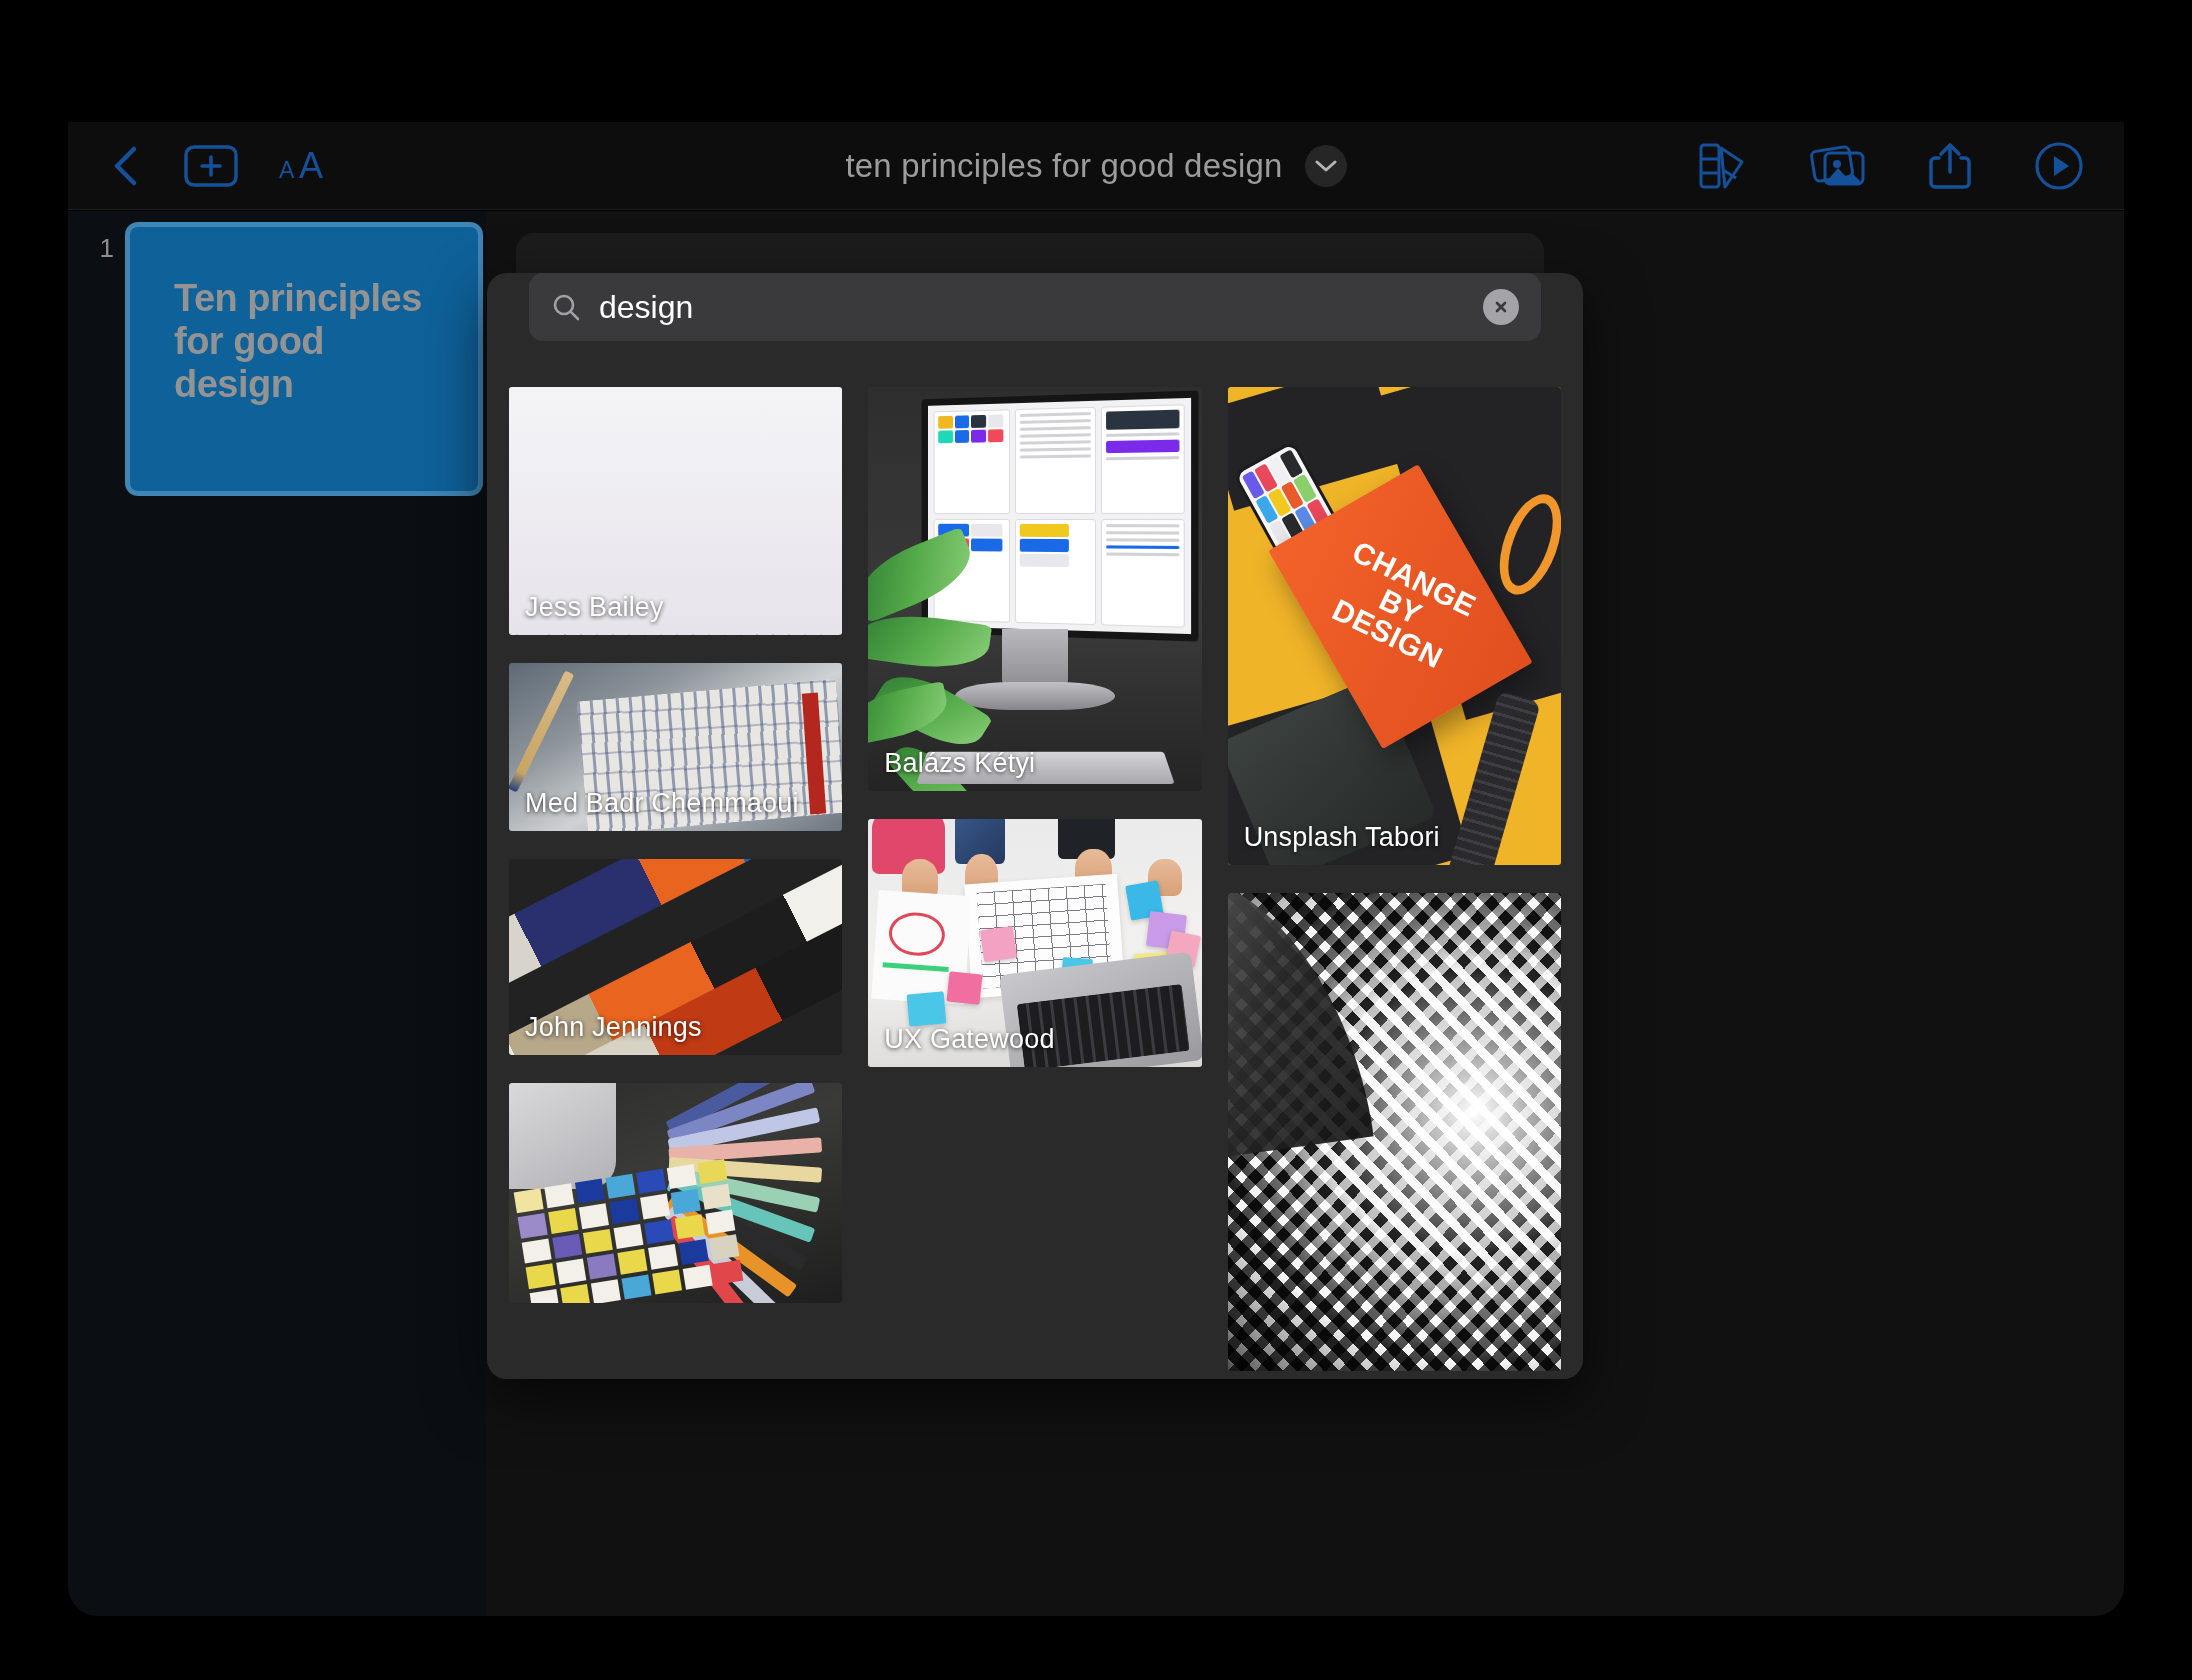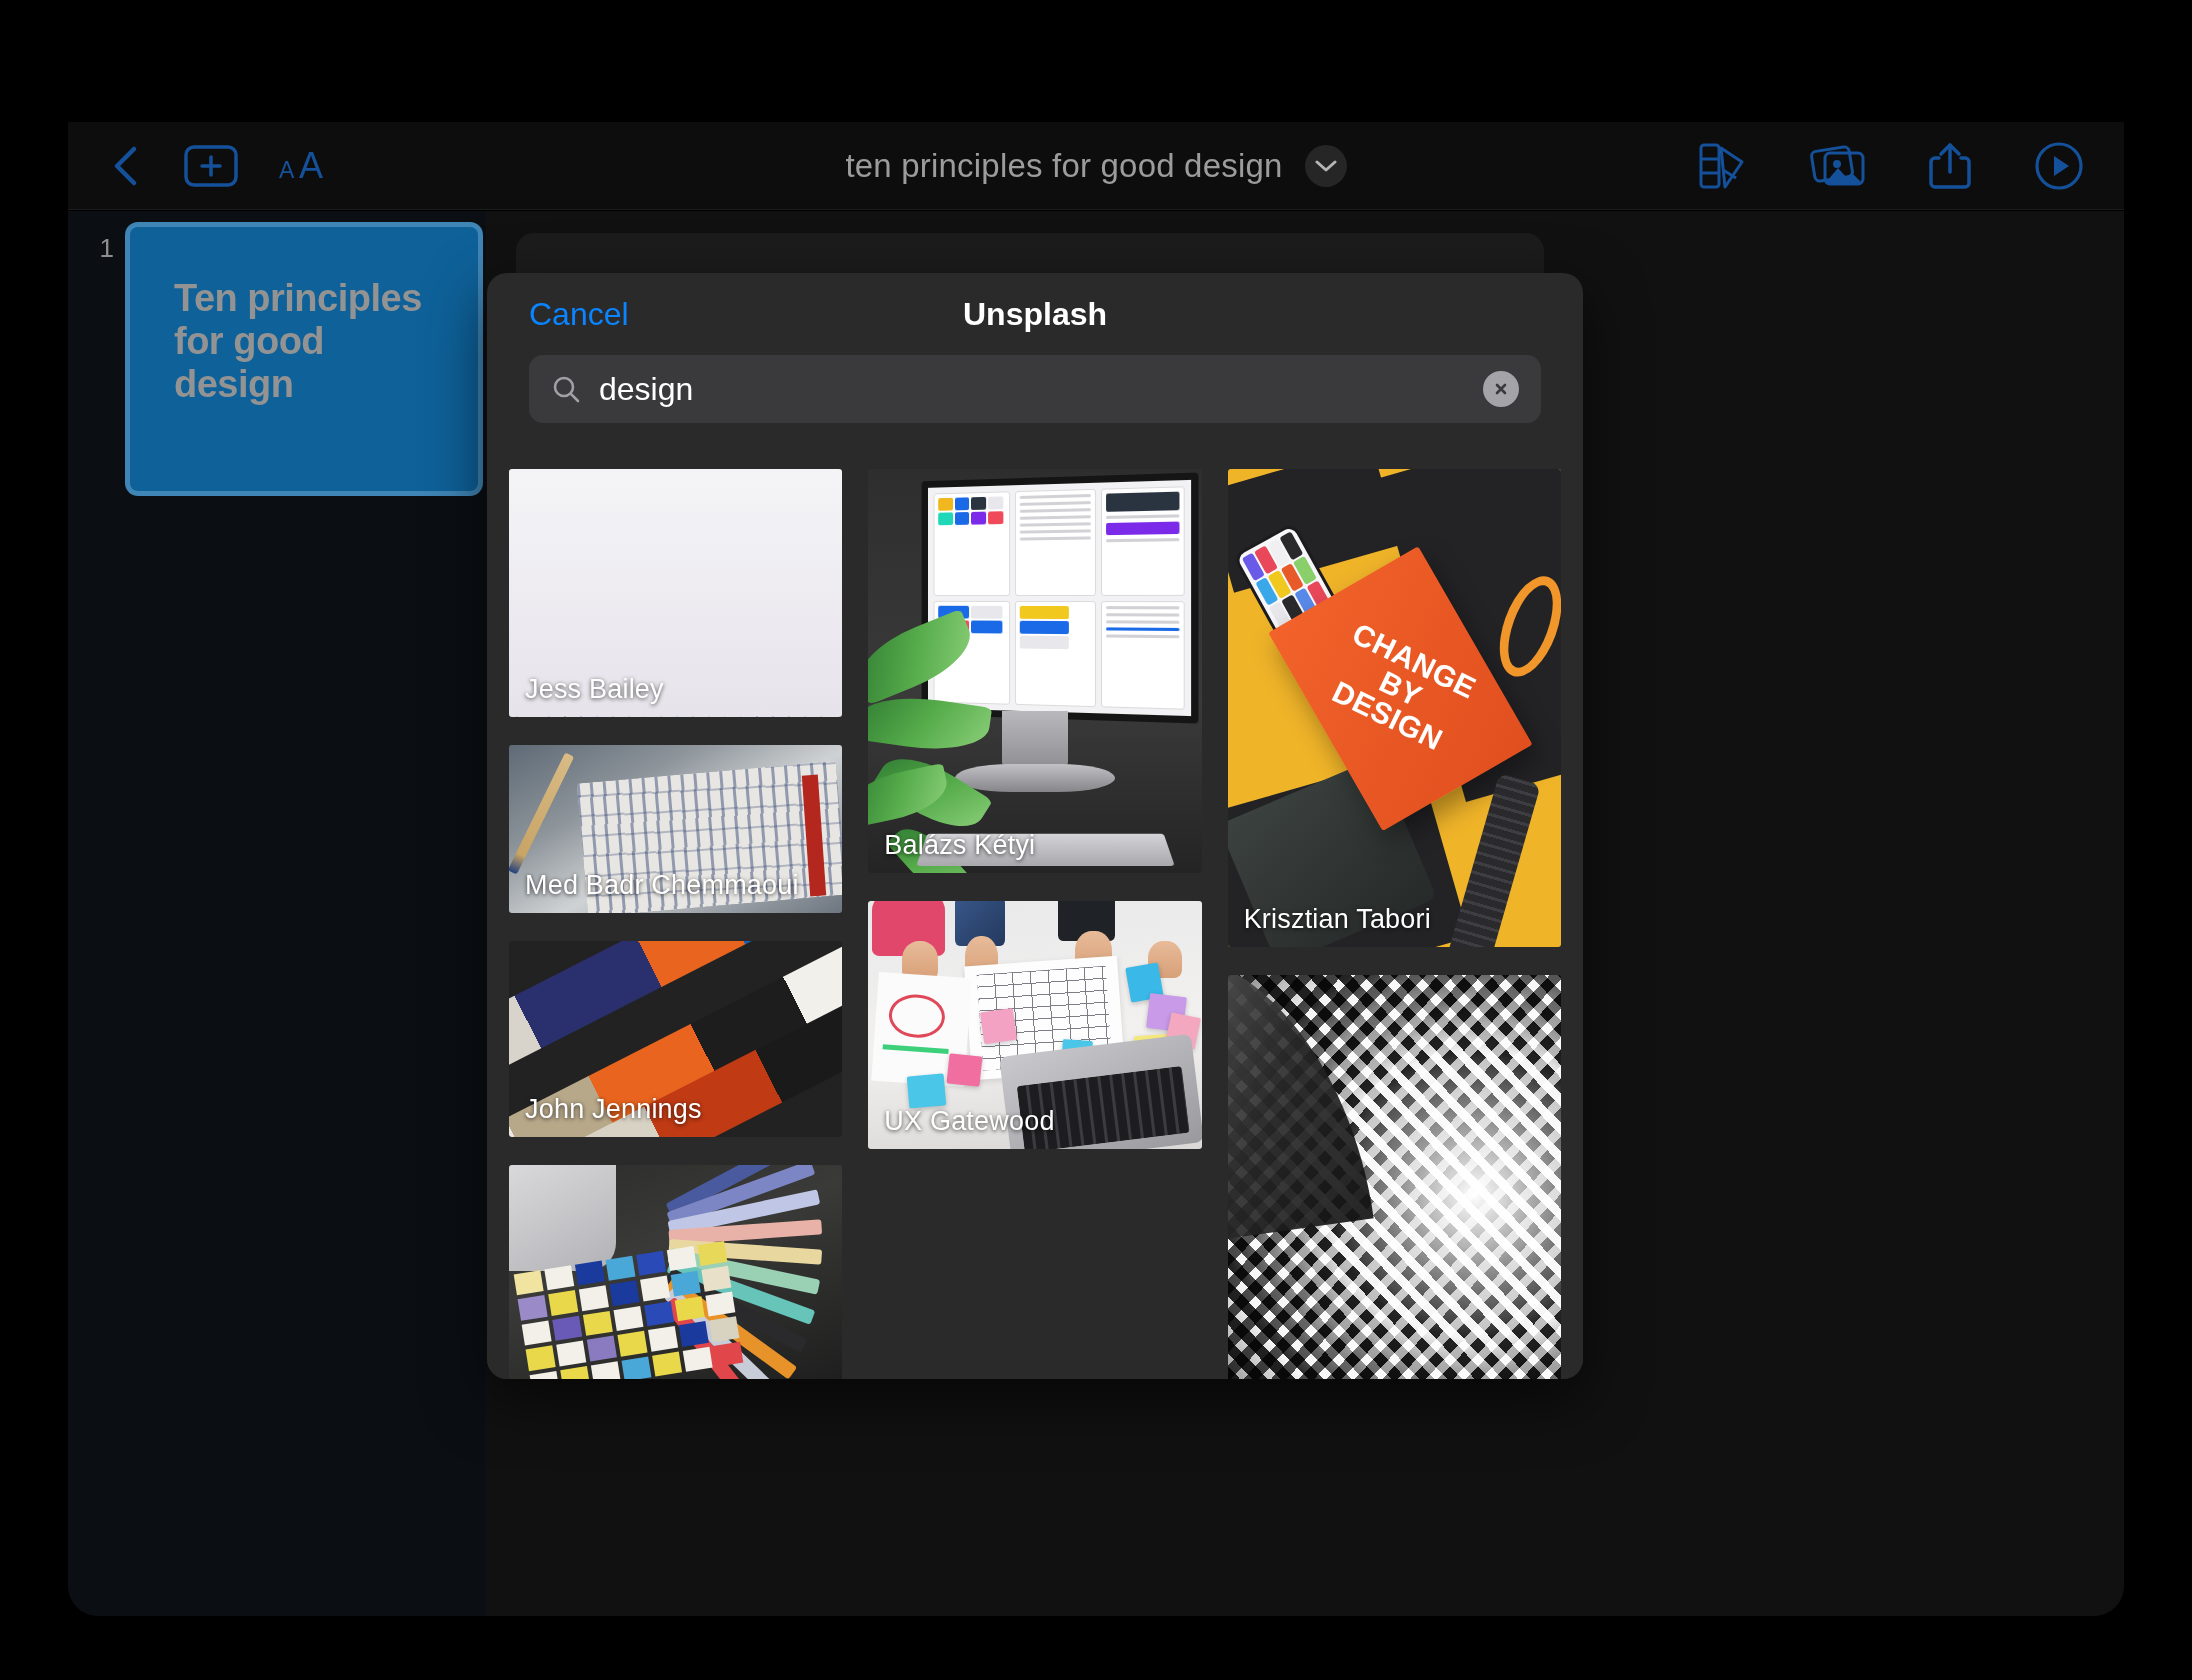--- a/index.html
+++ b/index.html
@@ -410,24 +410,20 @@
         </div>
       </div>
     </div>
 
     <div class="canvas-area">
 
       <div class="behind-card"></div>
 
       <div class="modal">
 
-        <div class="modal-head">
-          <span class="modal-cancel">Cancel</span>
-          <span class="modal-title">Unsplash</span>
-        </div>
 
         <div class="search-row">
           <div class="search-box">
             <svg width="30" height="30" viewBox="0 0 30 30">
               <circle cx="13" cy="13" r="9" stroke="#a0a0a5" stroke-width="2.6" fill="none"></circle>
               <path d="M19.6 19.6 L27 27" stroke="#a0a0a5" stroke-width="2.6" stroke-linecap="round"></path>
             </svg>
             <span class="search-value" placeholder="Search">design</span>
             <span class="clear-btn">
               <svg width="20" height="20" viewBox="0 0 20 20">
@@ -673,21 +669,21 @@
                       <i style="background:#20c8a8"></i>
                       <i style="background:#f0f0f2"></i>
                 </div>
                 <div class="tablet-pad"></div>
                 <div class="cd-book">
                       <span>CHANGE<br>BY<br>DESIGN</span>
                     </div>
                 <div class="scissors"></div>
                 <div class="watch-band"></div>
               </div>
-              <span class="credit">Krisztian Tabori</span>
+              <span class="credit">Unsplash Tabori</span>
             </div>
 
             <div class="photo" style="height:478px">
               <div class="art art-lattice"></div>
 
             </div>
           </div>
 
         </div>
       </div>

